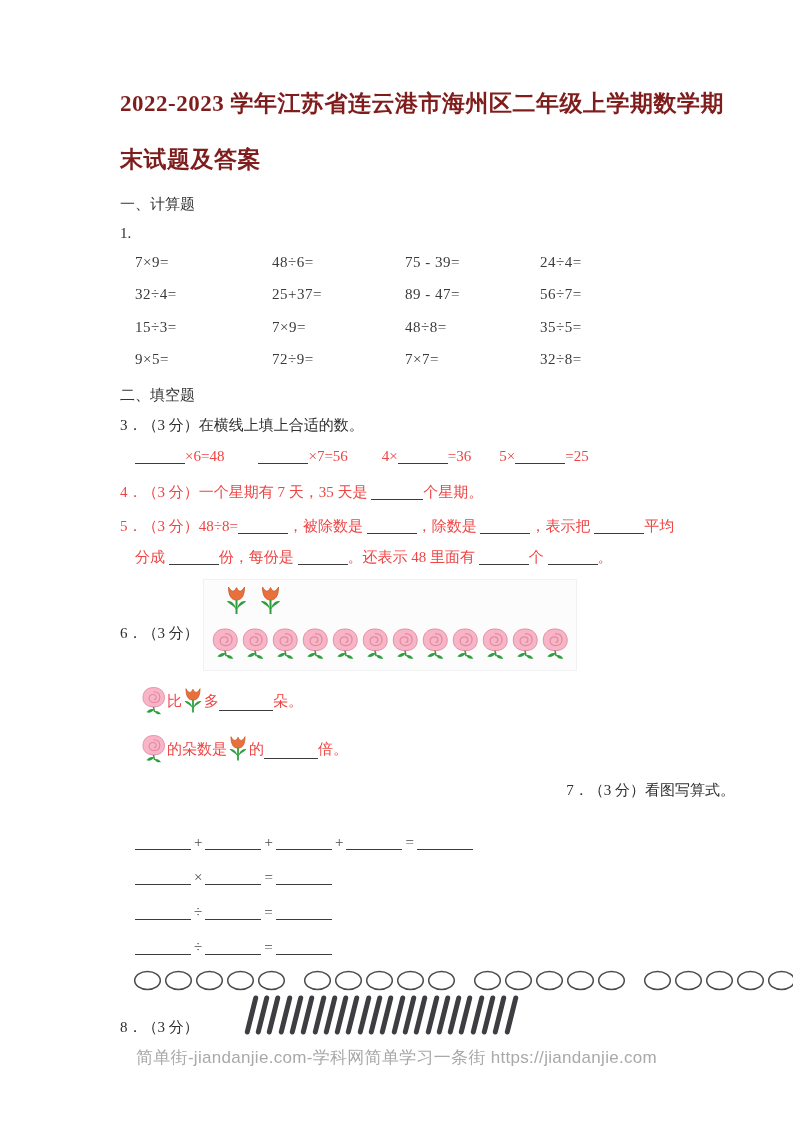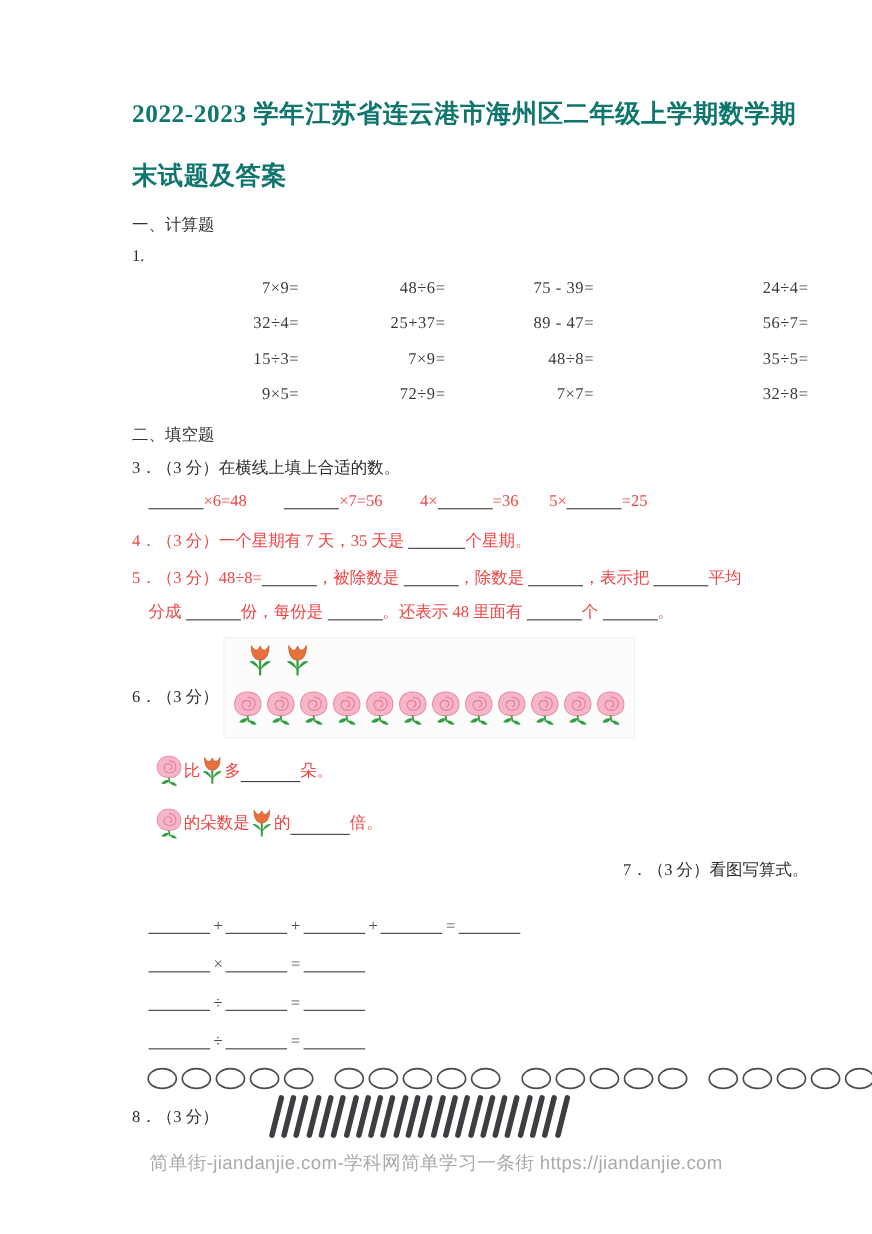--- a/index.html
+++ b/index.html
@@ -2,28 +2,28 @@
 <html><head>
 <meta charset="utf-8">
 <style>
   html,body{margin:0;padding:0;background:#fff;}
   .page{
     width:793px;height:1122px;box-sizing:border-box;position:relative;
     padding:88px 58px 0 120px;background:#fff;overflow:hidden;
     font-family:"Liberation Serif","DejaVu Serif",serif;color:#2e2e2e;
   }
   .title{margin:0 0 20px 0;}
-  .title-line{font-size:23px;font-weight:bold;color:#0f766e;letter-spacing:.5px;margin-bottom:25px;}
+  .title-line{font-size:23px;font-weight:bold;color:#7f1d1d;letter-spacing:.5px;margin-bottom:25px;}
   .title-line:last-child{margin-bottom:0;}
   .sec-heading{font-size:15px;color:#333;margin:0 0 11px 0;}
   .q-number{font-size:15px;margin:0 0 4px 0;}
   .q-label{font-size:15px;margin:0 0 9px 0;}
   .calc-grid{margin-left:15px;margin-bottom:4px;}
   .calc-row{display:grid;align-items:center;color:#3a3a3a;}
-  .calc-grid-q1 .calc-row{grid-template-columns:137px 133px 135px auto;height:32.5px;text-align:right;}
+  .calc-grid-q1 .calc-row{grid-template-columns:137px 133px 135px auto;height:32.5px;}
   .calc-grid-q2 .calc-row{grid-template-columns:150px 150px 150px auto;height:30px;}
   .calc-cell{font-size:15px;letter-spacing:.5px;}
   .fill-line{font-size:15px;line-height:24px;margin:0 0 10px 0;white-space:nowrap;}
   .indent15{margin-left:15px;}
   .blank{display:inline-block;border-bottom:1px solid #3c3c3c;height:13px;position:relative;top:3px;}
   .gap{display:inline-block;}
   .seg-text{color:#ef4444;}
   .inline-icon{display:inline-block;vertical-align:middle;line-height:0;}
   .inline-icon svg{width:100%;height:100%;}
   
@@ -38,21 +38,21 @@
   .compare-line .icon-rose{width:27px;height:32px;}
   .compare-line .icon-tulip{width:22px;height:30px;}
   .q7-label{margin-top:14px;margin-bottom:30px;text-align:right;}
   .eq-line{margin:0 0 11px 15px;}
   .eq-line .seg-text{padding:0 3px;color:#4a4a4a;}
   
   .ovals-row{display:flex;gap:17px;margin:10px 0 2px 13px;}
   .oval-group{display:flex;gap:2px;}
   .icon-oval{width:29px;height:21px;}
   
-  .q8-row{display:flex;align-items:center;margin-top:2px;gap:44px;}
+  .q8-row{display:flex;align-items:flex-end;margin-top:2px;gap:44px;}
   .q8-row .q-label{margin:0;white-space:nowrap;}
   .sticks-row{display:flex;gap:6.3px;margin-left:6px;height:44px;align-items:center;}
   .stick{display:inline-block;width:5px;height:40px;background:#3d3d42;border-radius:2.5px;transform:rotate(14deg);}
   .footer{
     position:absolute;left:0;right:0;top:1046px;text-align:center;
     font-family:"Liberation Sans","DejaVu Sans",sans-serif;
     font-size:17px;color:#a9a9a9;letter-spacing:.3px;
   }
 </style>
 </head>

